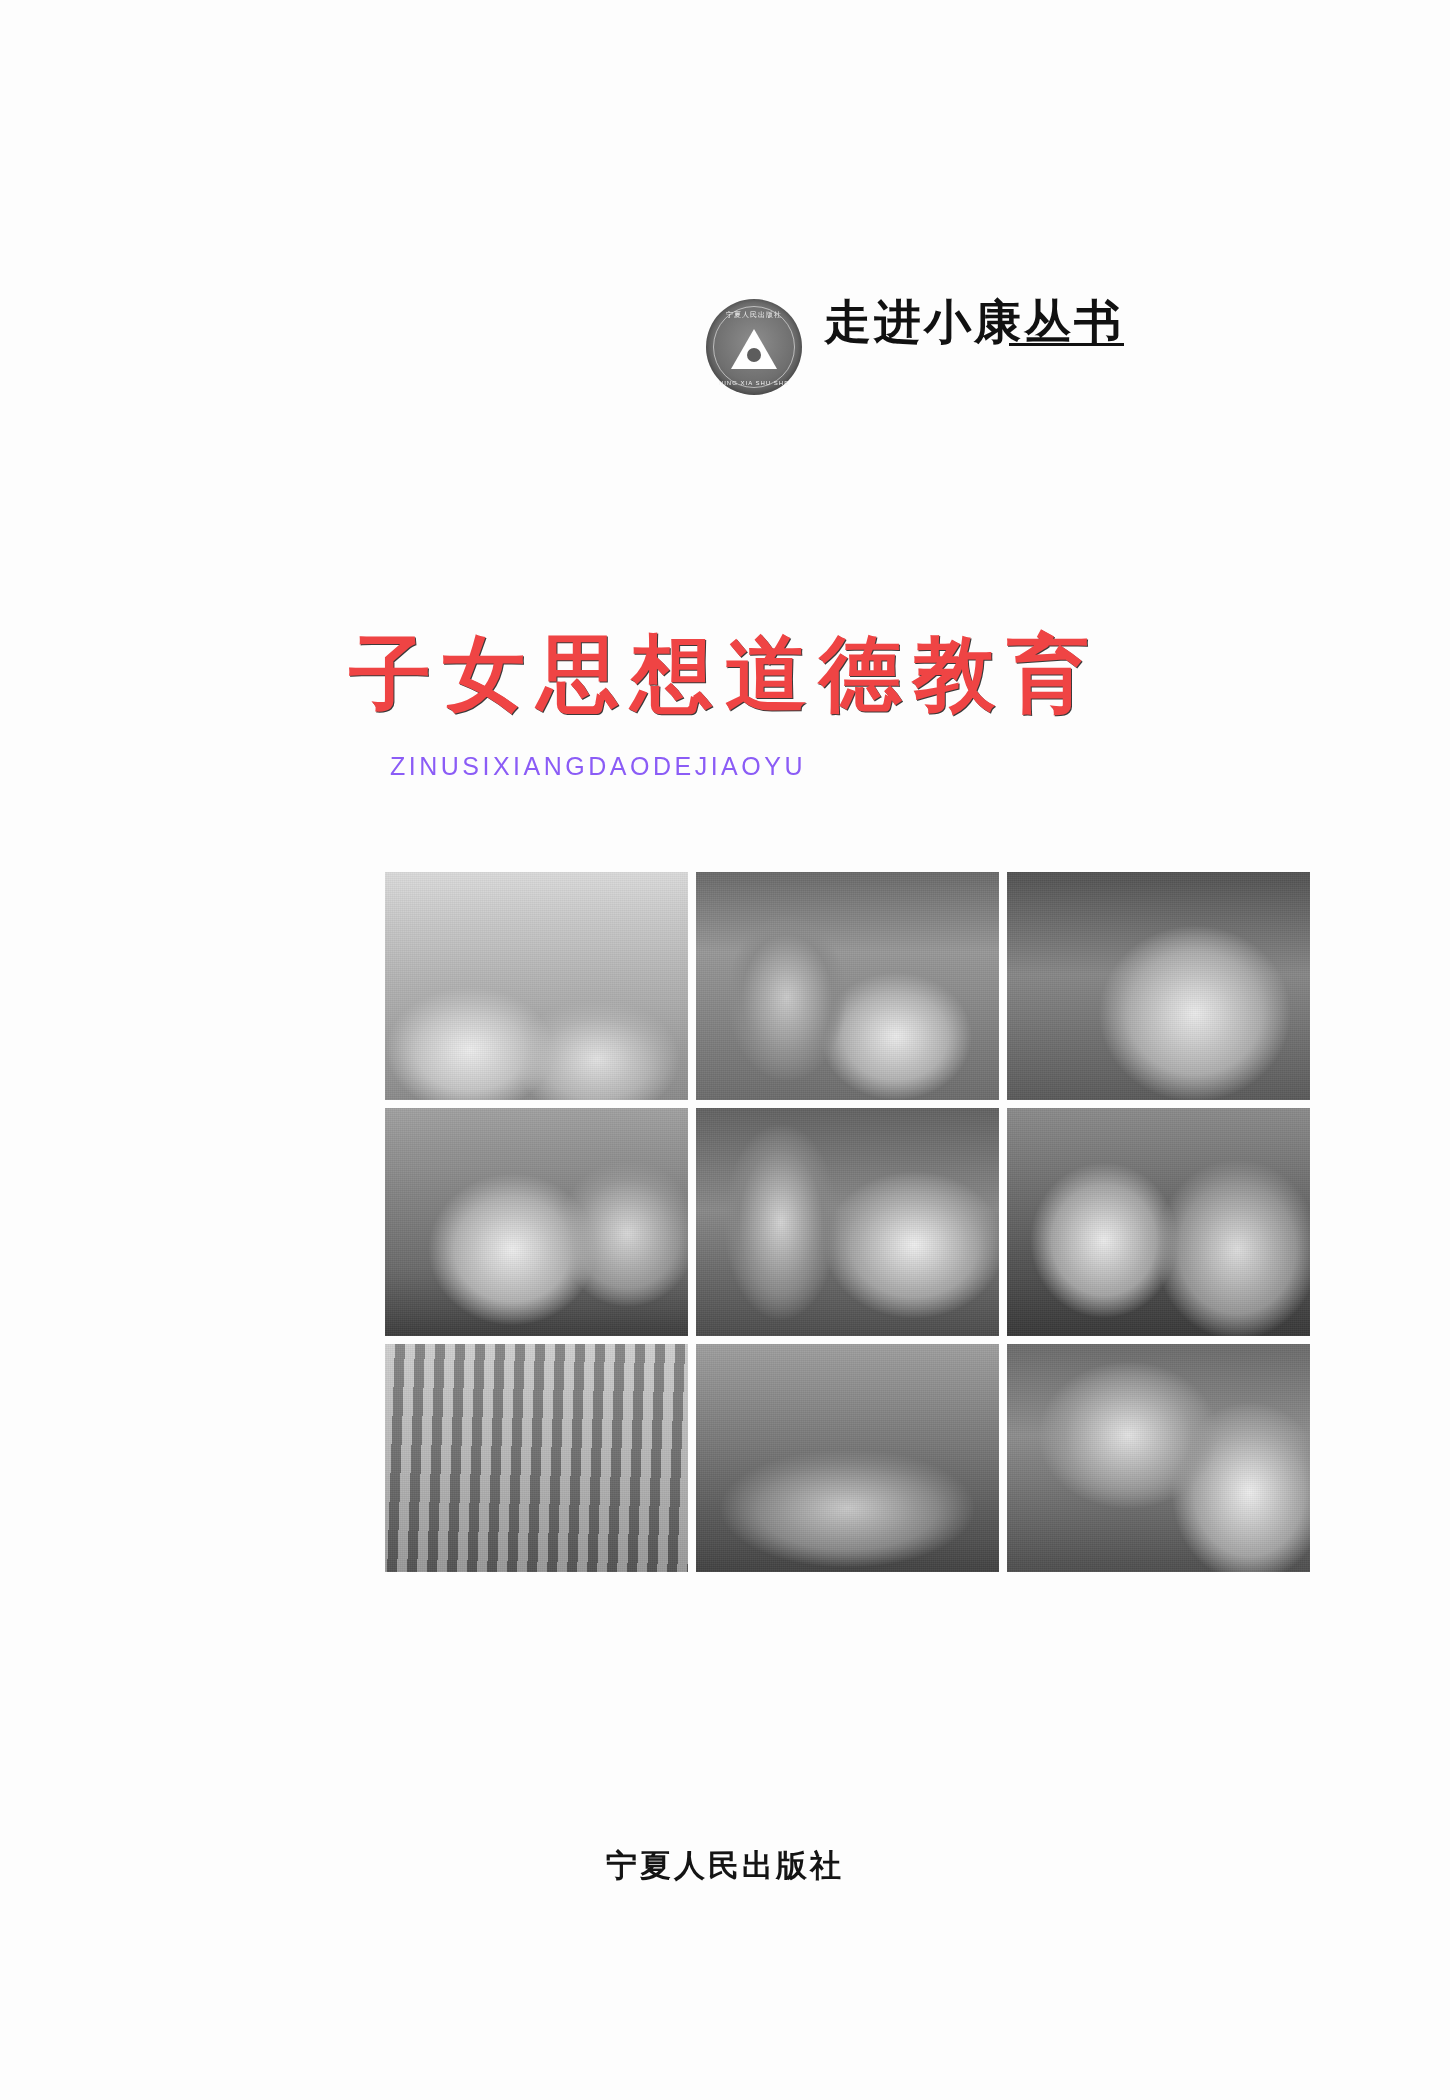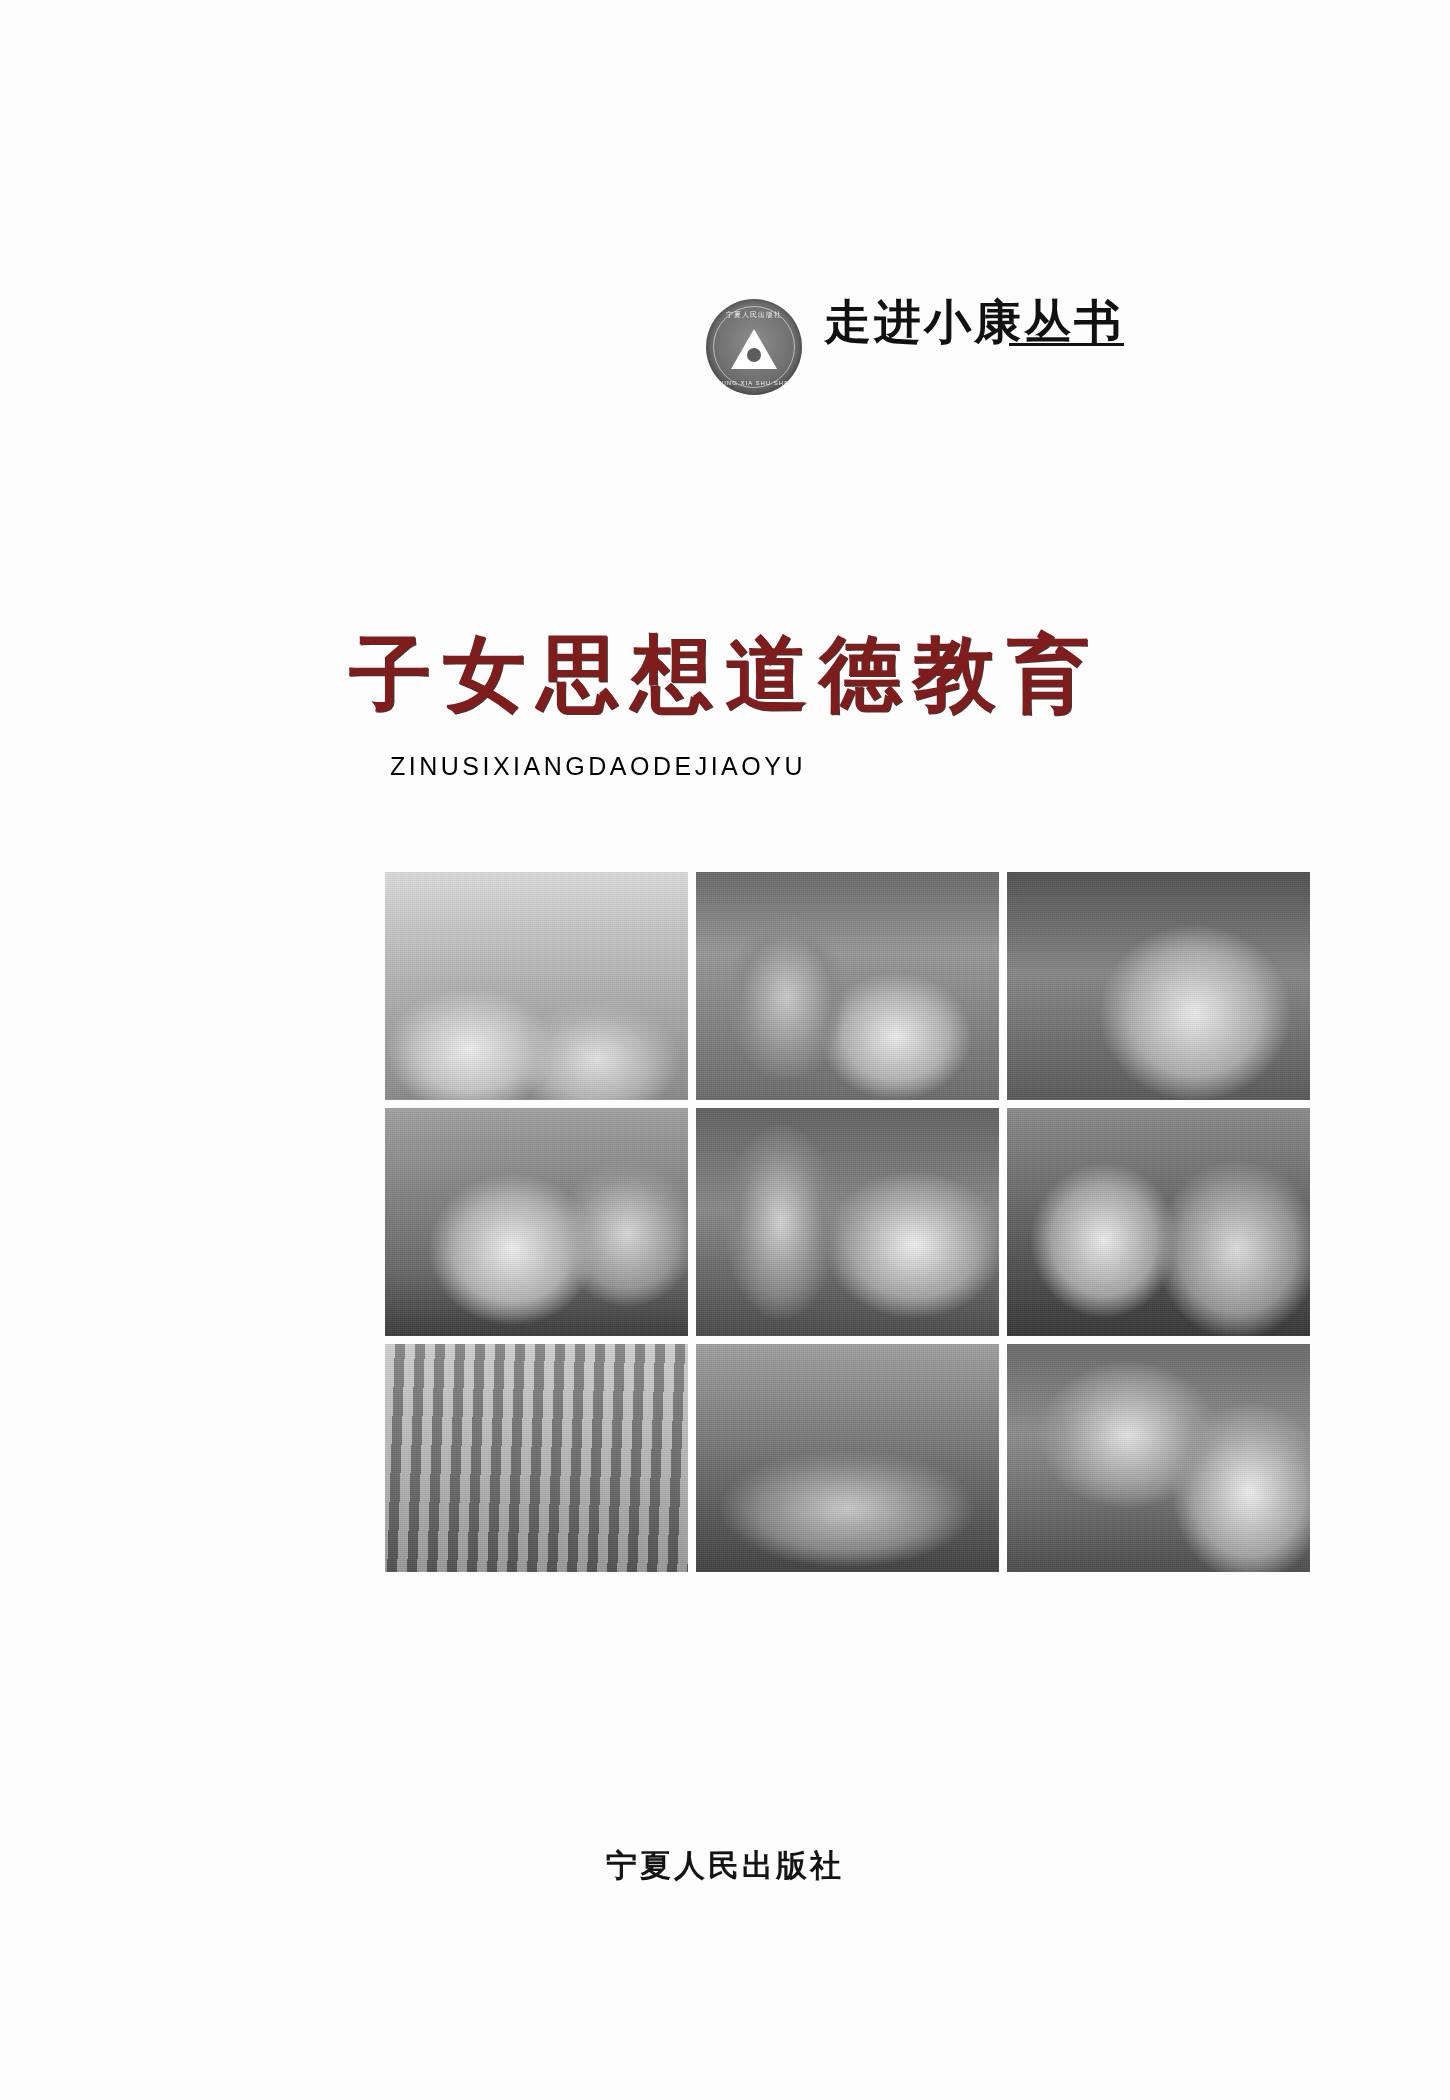--- a/index.html
+++ b/index.html
@@ -118,30 +118,30 @@
   .main-title {
     position: absolute;
     left: 0;
     right: 0;
     top: 620px;
     text-align: center;
     font-family: "DejaVu Serif", serif;
     font-weight: bold;
     font-size: 82px;
     letter-spacing: 12px;
-    color: #7f1d1d;
+    color: #ef4444;
     text-shadow: 1px 1px 0 #3a3a3a;
   }
   .pinyin {
     position: absolute;
     left: 390px;
     top: 752px;
     font-size: 25px;
     letter-spacing: 3.5px;
-    color: #000000;
+    color: #8b5cf6;
     font-family: "Liberation Sans", sans-serif;
   }
 
   
   .photo-grid {
     position: absolute;
     left: 385px;
     top: 872px;
     width: 945px;
     display: grid;

